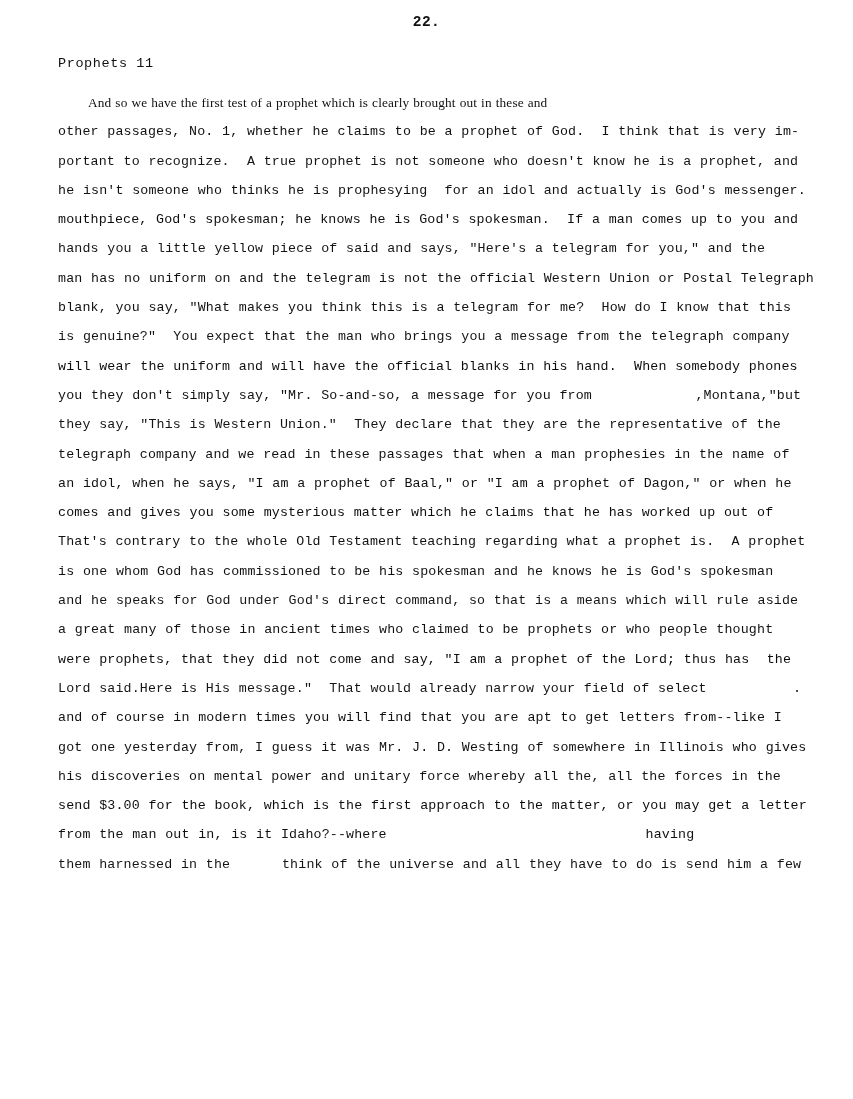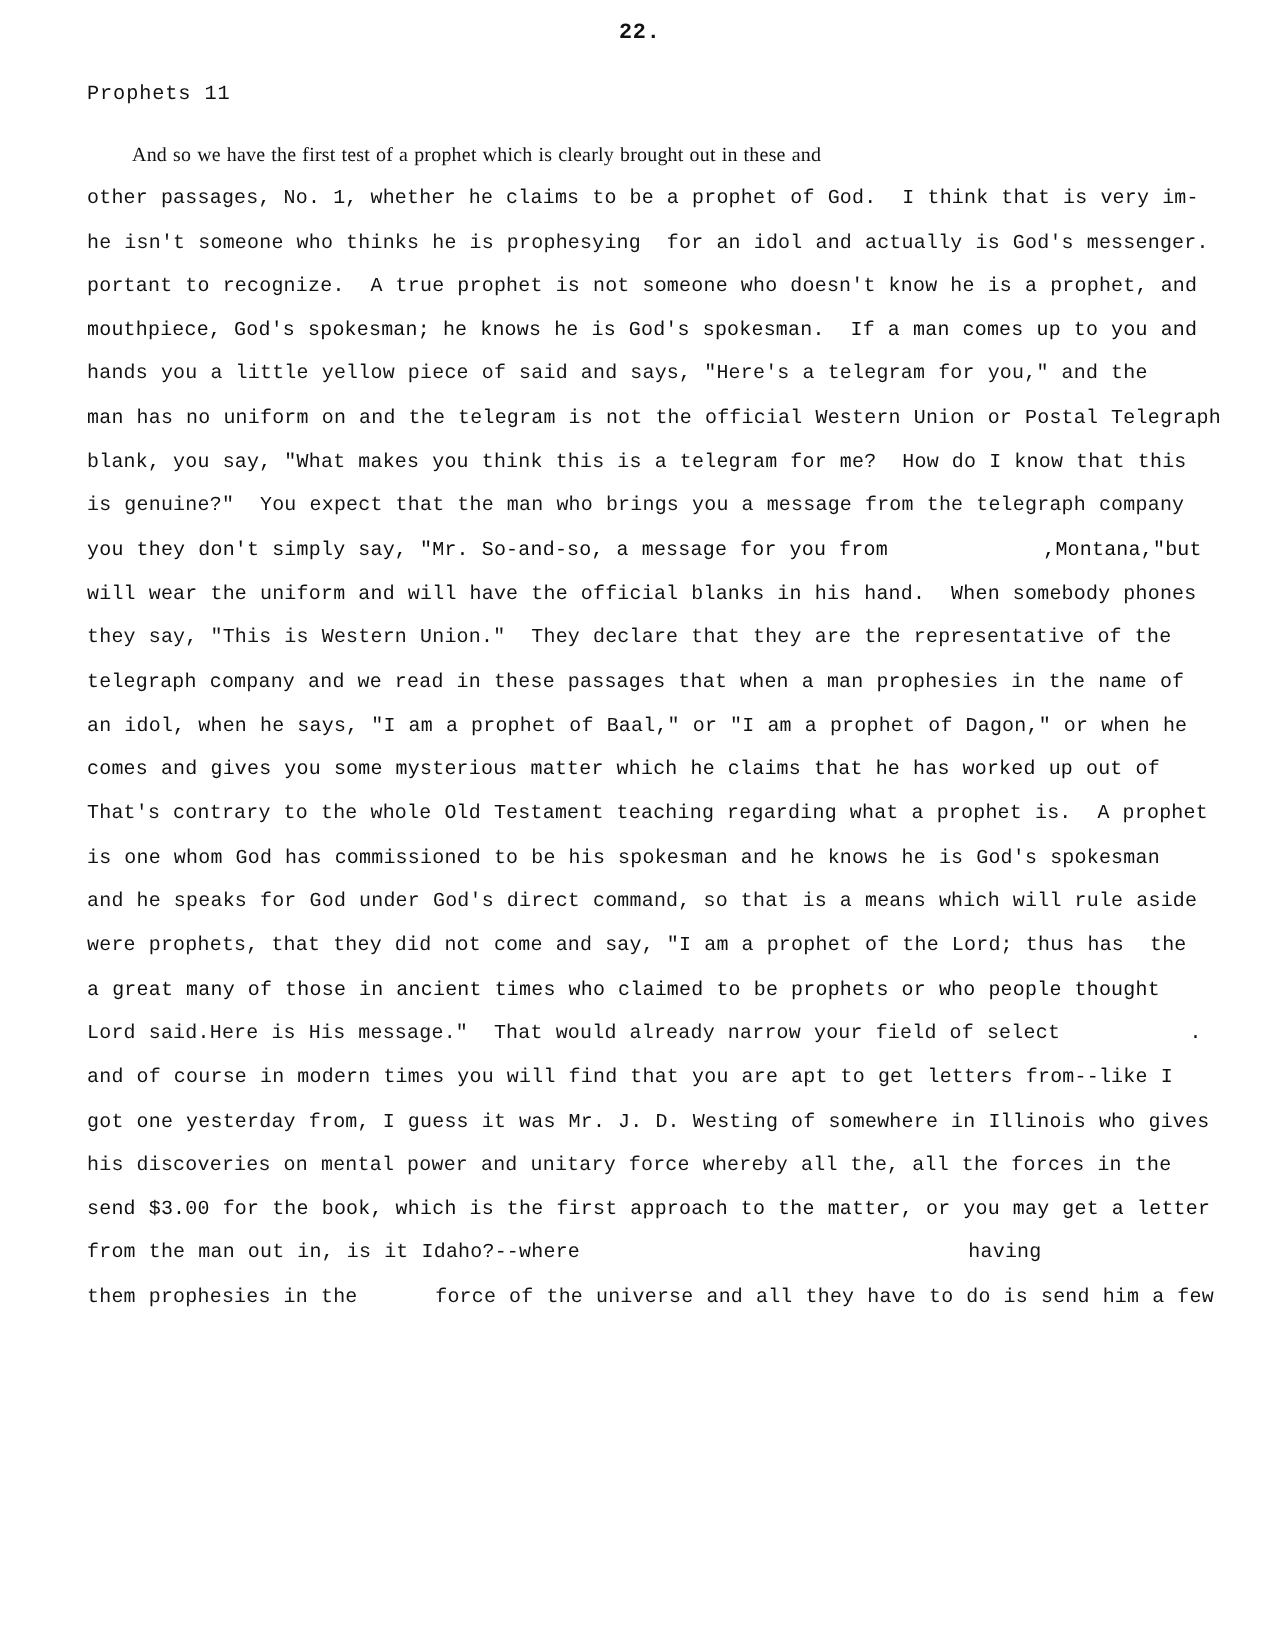--- a/index.html
+++ b/index.html
@@ -65,40 +65,40 @@
 
 <div class="page">
 
   <div class="page-number">22.</div>
 
   <div class="doc-header">Prophets 11</div>
 
   <div class="body-text">
     <div class="line indent">And so we have the first test of a prophet which is clearly brought out in these and</div>
     <div class="line">other passages, No. 1, whether he claims to be a prophet of God.  I think that is very im-</div>
+    <div class="line">portant to recognize.  A true prophet is not someone who doesn't know he is a prophet, and</div>
     <div class="line">he isn't someone who thinks he is prophesying  for an idol and actually is God's messenger.</div>
-    <div class="line">portant to recognize.  A true prophet is not someone who doesn't know he is a prophet, and</div>
     <div class="line">mouthpiece, God's spokesman; he knows he is God's spokesman.  If a man comes up to you and</div>
     <div class="line">hands you a little yellow piece of said and says, "Here's a telegram for you," and the</div>
     <div class="line">man has no uniform on and the telegram is not the official Western Union or Postal Telegraph</div>
     <div class="line">blank, you say, "What makes you think this is a telegram for me?  How do I know that this</div>
     <div class="line">is genuine?"  You expect that the man who brings you a message from the telegraph company</div>
+    <div class="line">will wear the uniform and will have the official blanks in his hand.  When somebody phones</div>
     <div class="line">you they don't simply say, "Mr. So-and-so, a message for you from            ,Montana,"but</div>
-    <div class="line">will wear the uniform and will have the official blanks in his hand.  When somebody phones</div>
     <div class="line">they say, "This is Western Union."  They declare that they are the representative of the</div>
     <div class="line">telegraph company and we read in these passages that when a man prophesies in the name of</div>
     <div class="line">an idol, when he says, "I am a prophet of Baal," or "I am a prophet of Dagon," or when he</div>
     <div class="line">comes and gives you some mysterious matter which he claims that he has worked up out of</div>
     <div class="line">That's contrary to the whole Old Testament teaching regarding what a prophet is.  A prophet</div>
     <div class="line">is one whom God has commissioned to be his spokesman and he knows he is God's spokesman</div>
     <div class="line">and he speaks for God under God's direct command, so that is a means which will rule aside</div>
+    <div class="line">a great many of those in ancient times who claimed to be prophets or who people thought</div>
     <div class="line">were prophets, that they did not come and say, "I am a prophet of the Lord; thus has  the</div>
-    <div class="line">a great many of those in ancient times who claimed to be prophets or who people thought</div>
     <div class="line">Lord said.Here is His message."  That would already narrow your field of select          .</div>
     <div class="line">and of course in modern times you will find that you are apt to get letters from--like I</div>
     <div class="line">got one yesterday from, I guess it was Mr. J. D. Westing of somewhere in Illinois who gives</div>
     <div class="line">his discoveries on mental power and unitary force whereby all the, all the forces in the</div>
     <div class="line">send $3.00 for the book, which is the first approach to the matter, or you may get a letter</div>
     <div class="line">from the man out in, is it Idaho?--where                              having</div>
-    <div class="line">them prophesies in the      force of the universe and all they have to do is send him a few</div>
+    <div class="line">them harnessed in the      think of the universe and all they have to do is send him a few</div>
   </div>
 
 </div>
 
 </body></html>

